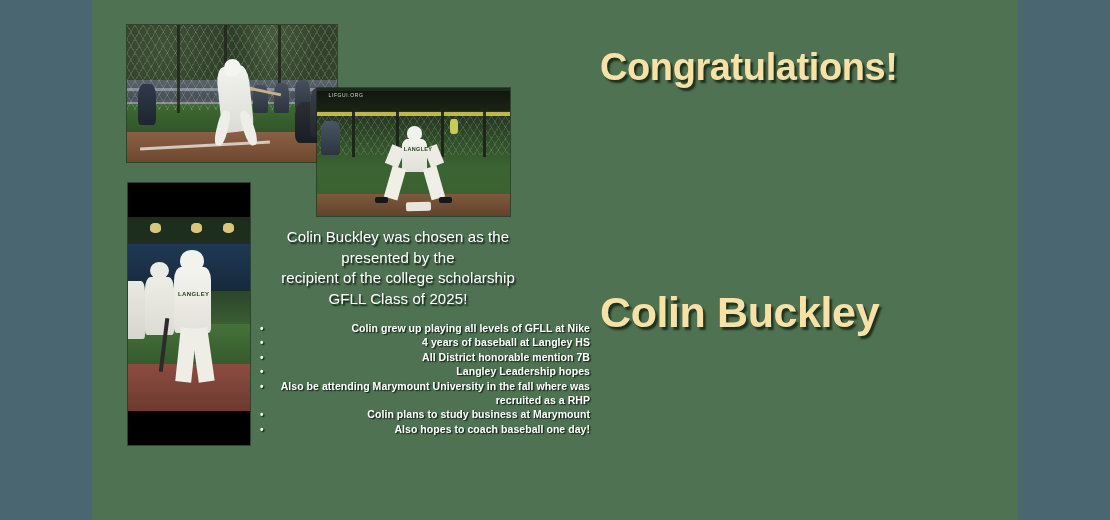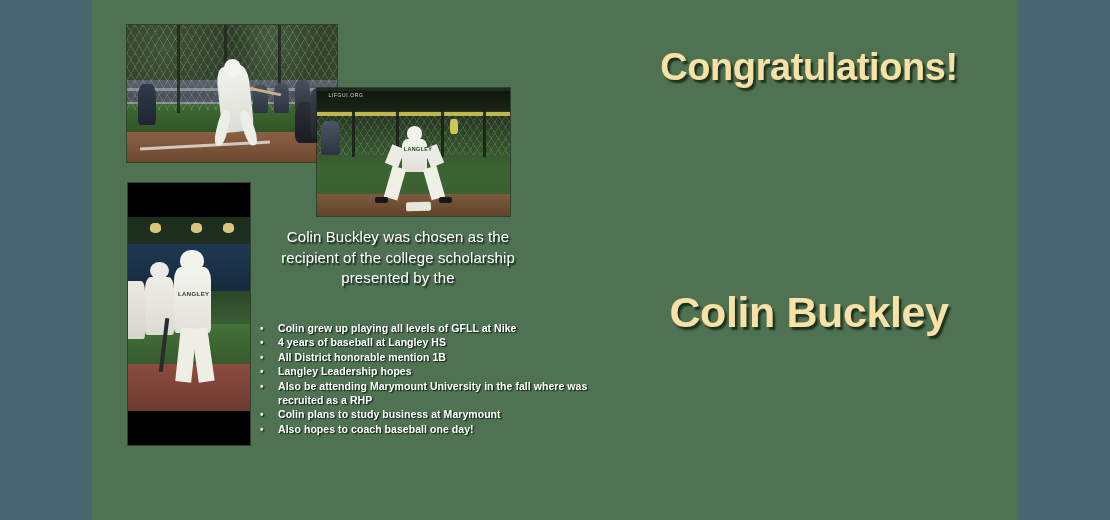--- a/index.html
+++ b/index.html
@@ -298,30 +298,30 @@
     align-items: flex-start;
     line-height: 1.33;
     margin-bottom: 0.5px;
   }
   #bullets .dot {
     width: 18px;
     flex: 0 0 18px;
     text-align: left;
     font-size: 10px;
   }
-  #bullets .txt { flex: 1 1 auto; }
+  #bullets .txt { flex: 1 1 auto; text-align: right; }
 
   
   #right {
     position: absolute;
     left: 508px;
     top: 0;
     width: 418px;
     height: 520px;
-    text-align: center;
+    text-align: left;
   }
   .gold {
     color: #f7e1a6;
     font-weight: bold;
     text-shadow: 2.5px 2.5px 2px rgba(20,38,20,0.85);
     font-family: "Liberation Sans", sans-serif;
   }
   #congrats {
     position: absolute;
     left: 0; top: 46px;
@@ -436,36 +436,37 @@
           <div class="p-leg" style="left:41%; transform:rotate(6deg);"></div>
           <div class="p-leg" style="left:55%; transform:rotate(-8deg);"></div>
         </div>
         <div class="bar top"></div>
         <div class="bar bot"></div>
       </div>
     </div>
 
     <div id="caption">
       <div>Colin Buckley was chosen as the</div>
+      <div>presented by the</div>
       <div>recipient of the college scholarship</div>
-      <div>presented by the</div>
+      <div>GFLL Class of 2025!</div>
     </div>
 
     <div id="bullets">
       <div class="row">
         <span class="dot">•</span>
         <span class="txt">Colin grew up playing all levels of GFLL at Nike</span>
       </div>
       <div class="row">
         <span class="dot">•</span>
         <span class="txt">4 years of baseball at Langley HS</span>
       </div>
       <div class="row">
         <span class="dot">•</span>
-        <span class="txt">All District honorable mention 1B</span>
+        <span class="txt">All District honorable mention 7B</span>
       </div>
       <div class="row">
         <span class="dot">•</span>
         <span class="txt">Langley Leadership hopes</span>
       </div>
       <div class="row">
         <span class="dot">•</span>
         <span class="txt">Also be attending Marymount University in the fall where was recruited as a RHP</span>
       </div>
       <div class="row">

